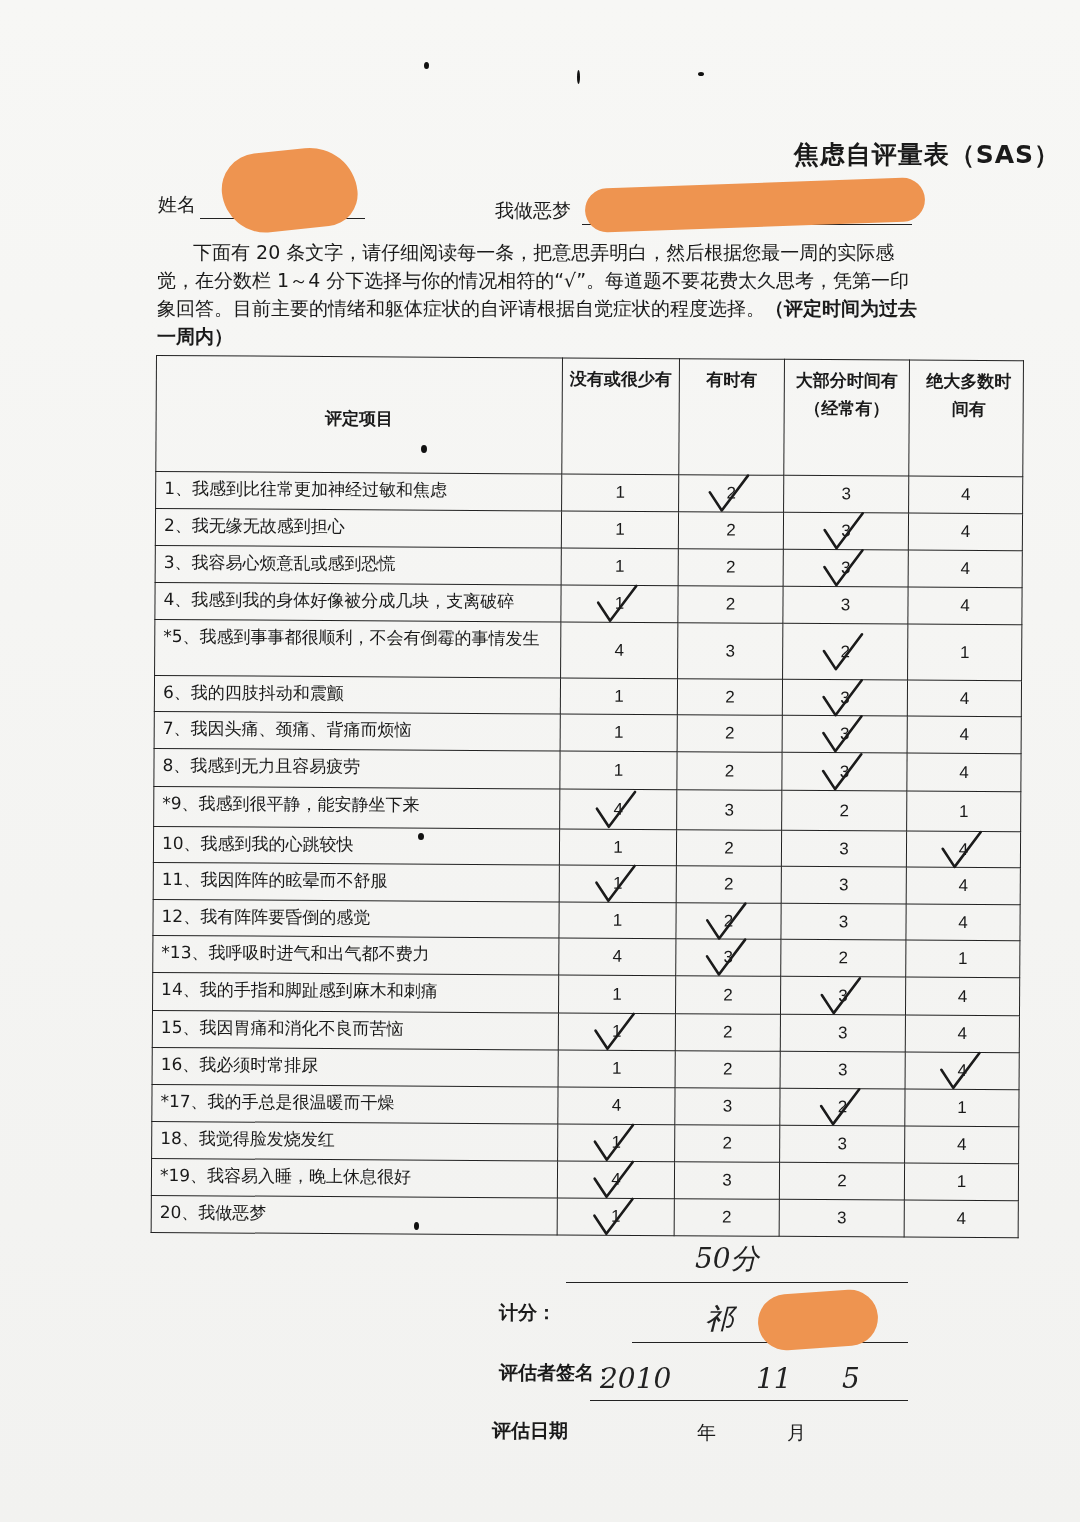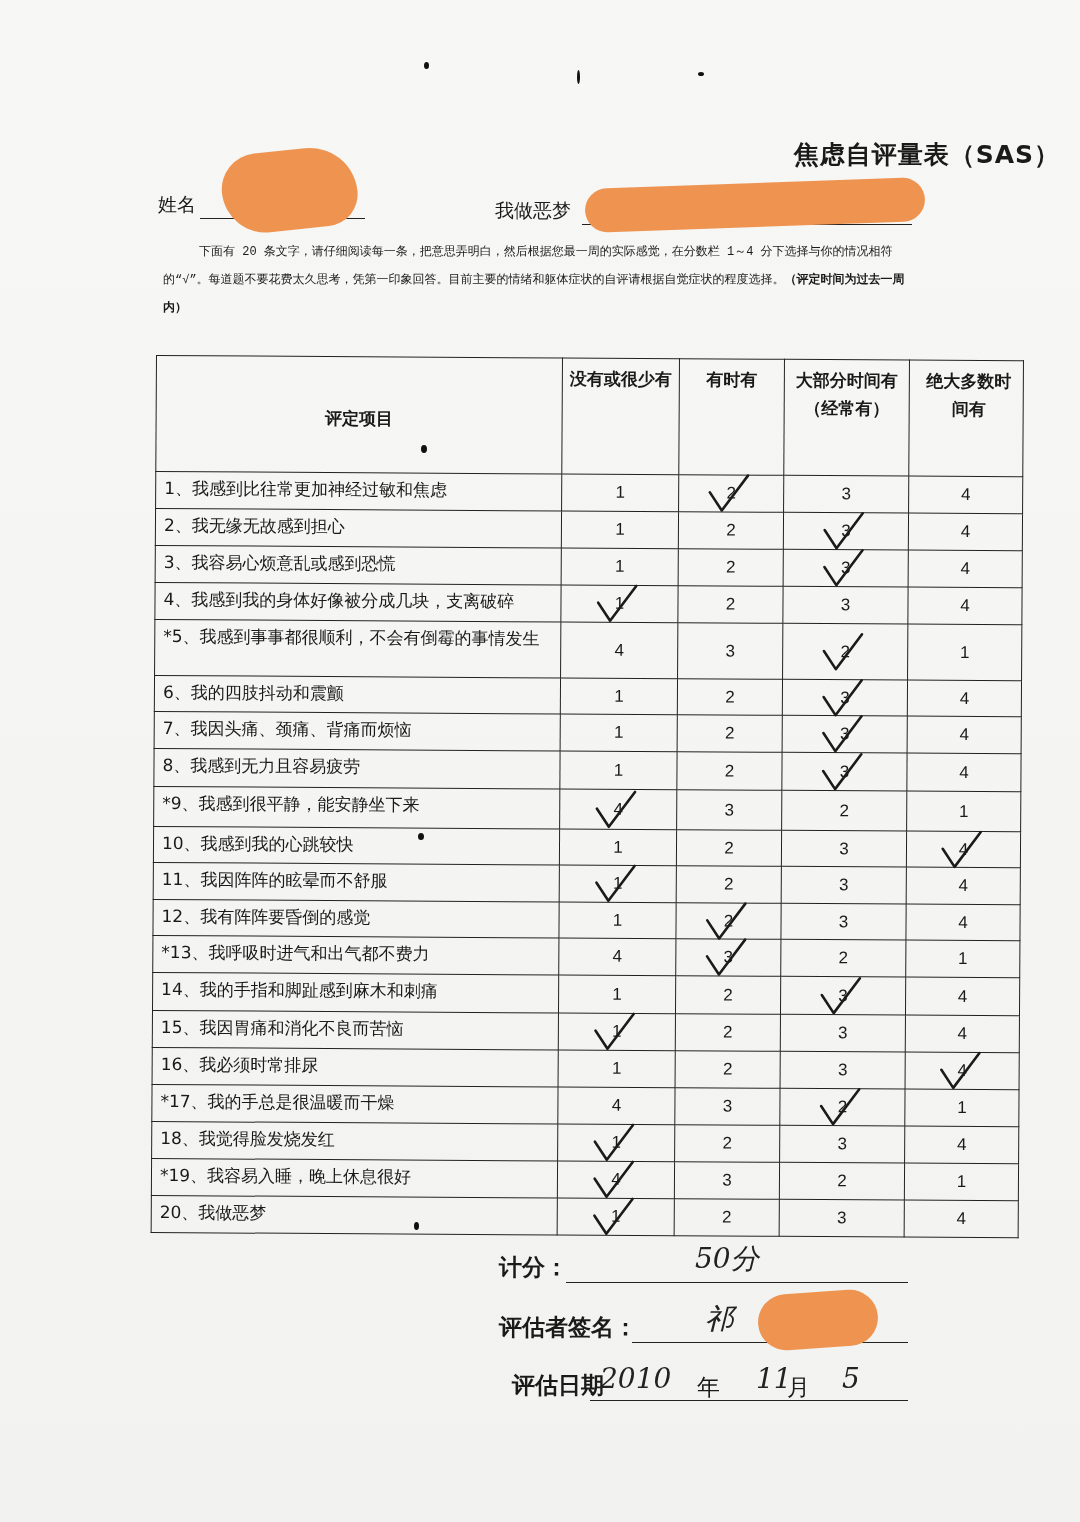--- a/index.html
+++ b/index.html
@@ -2,31 +2,31 @@
 <html><head>
 <meta charset="utf-8">
 <style>
   html,body{margin:0;padding:0;}
   body{width:1080px;height:1522px;background:#f4f4f2;position:relative;overflow:hidden;font-family:"DejaVu Sans",sans-serif;color:#1a1a1a;}
   .paper{position:absolute;left:0;top:0;width:1080px;height:1522px;background:linear-gradient(180deg,#f7f7f5 0%,#f2f2f0 100%);}
   .title{position:absolute;left:0;top:138px;width:1060px;text-align:right;font-size:25px;font-weight:bold;letter-spacing:1px;}
   .field{position:absolute;font-size:19px;}
   .uline{position:absolute;border-bottom:1.5px solid #222;}
   .redact{position:absolute;background:#ee9450;border-radius:40px;}
-  .intro{position:absolute;left:163px;top:238px;width:760px;font-size:12px;line-height:28px;font-family:Liberation Mono, monospace;}
+  .intro{position:absolute;left:157px;top:238px;width:760px;font-size:19px;line-height:28px;}
   .intro .ind{display:inline-block;width:36px;}
   .intro b{font-weight:bold;}
   table{position:absolute;left:156px;top:355px;border-collapse:collapse;transform:rotate(0.35deg);transform-origin:0 0;}
   td,th{border:1.4px solid #222;font-size:17px;padding:0;}
   th{font-weight:bold;vertical-align:top;padding-top:6px;line-height:28px;}
   th.item{vertical-align:middle;}
   td.q{text-align:left;padding-left:8px;vertical-align:top;padding-top:4px;line-height:24px;}
   td.s{text-align:center;position:relative;font-family:"Liberation Sans",sans-serif;font-size:17px;}
   .chk{position:absolute;left:50%;top:50%;width:46px;height:42px;transform:translate(-55%,-50%);pointer-events:none;}
-  .foot{position:absolute;font-size:23px;font-weight:bold;}
+  .foot{position:absolute;font-size:19px;font-weight:bold;margin-top:48px;}
   .hand{position:absolute;font-family:"DejaVu Serif",serif;font-style:italic;font-size:28px;color:#222;}
   .speck{position:absolute;background:#111;border-radius:50%;}
 </style>
 </head>
 <body>
 
 <div class="paper"></div>
 
 <div class="title">焦虑自评量表（SAS）</div>
 
@@ -236,21 +236,21 @@
 
 <div class="foot" style="left:499px;top:1252px;">计分：</div>
 <div class="uline" style="left:566px;top:1258px;width:342px;height:24px;"></div>
 <div class="hand" style="left:695px;top:1240px;">50分</div>
 
 <div class="foot" style="left:499px;top:1312px;">评估者签名：</div>
 <div class="uline" style="left:632px;top:1318px;width:276px;height:24px;"></div>
 <div class="hand" style="left:705px;top:1300px;">祁</div>
 <div class="redact" style="left:758px;top:1292px;width:120px;height:56px;transform:rotate(-4deg);"></div>
 
-<div class="foot" style="left:512px;top:1370px;">评估日期</div>
+<div class="foot" style="left:492px;top:1370px;">评估日期</div>
 <div class="uline" style="left:590px;top:1376px;width:318px;height:24px;"></div>
 <div class="hand" style="left:600px;top:1362px;">2010</div>
 <div class="foot" style="left:697px;top:1372px;font-weight:normal;">年</div>
 <div class="hand" style="left:756px;top:1362px;">11</div>
 <div class="foot" style="left:787px;top:1372px;font-weight:normal;">月</div>
 <div class="hand" style="left:842px;top:1362px;">5</div>
 
 <div class="speck" style="left:424px;top:62px;width:5px;height:7px;"></div>
 <div class="speck" style="left:577px;top:70px;width:3px;height:14px;"></div>
 <div class="speck" style="left:698px;top:72px;width:6px;height:4px;"></div>

